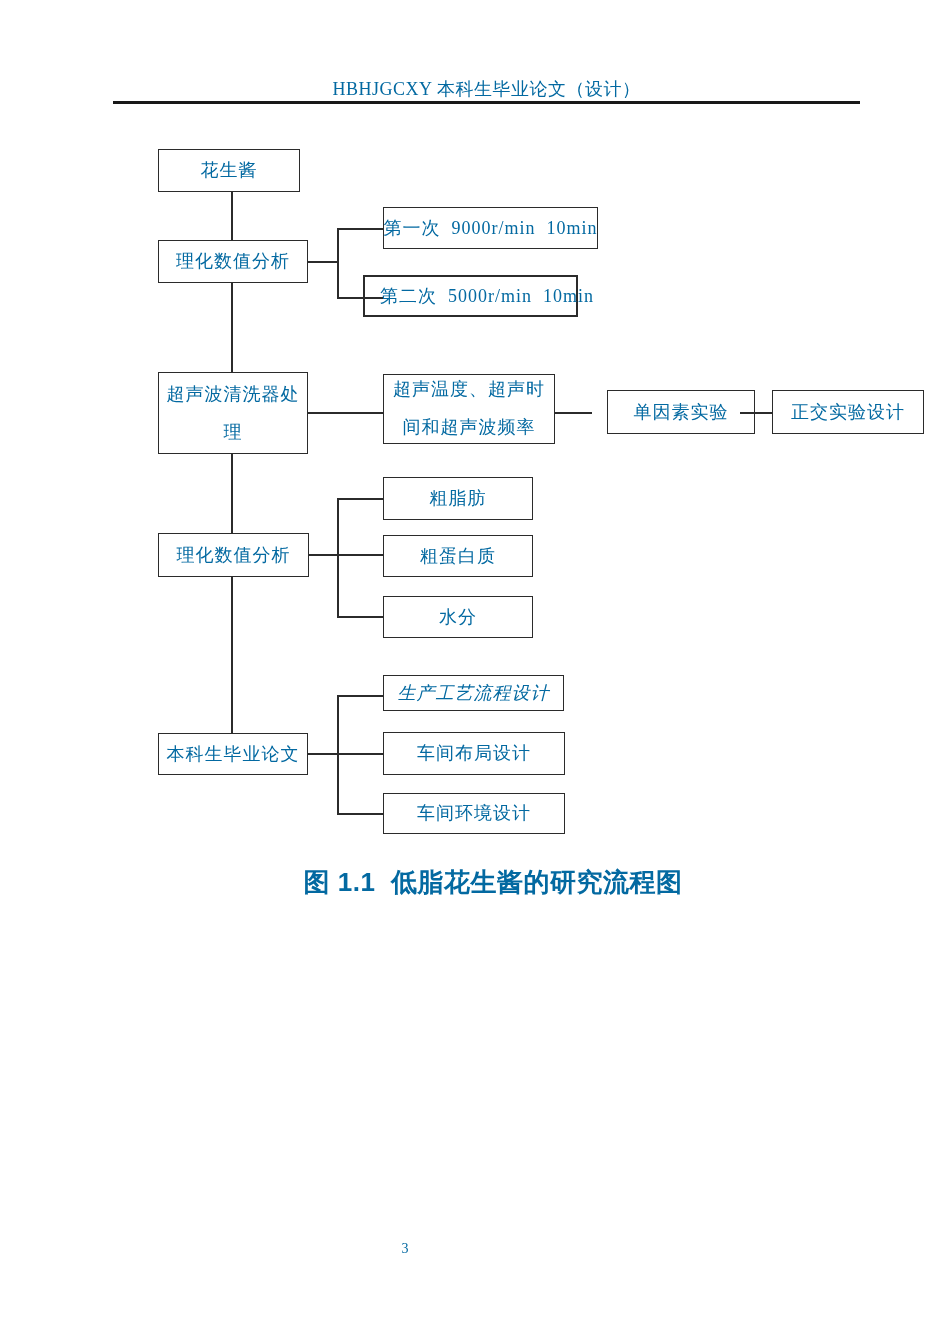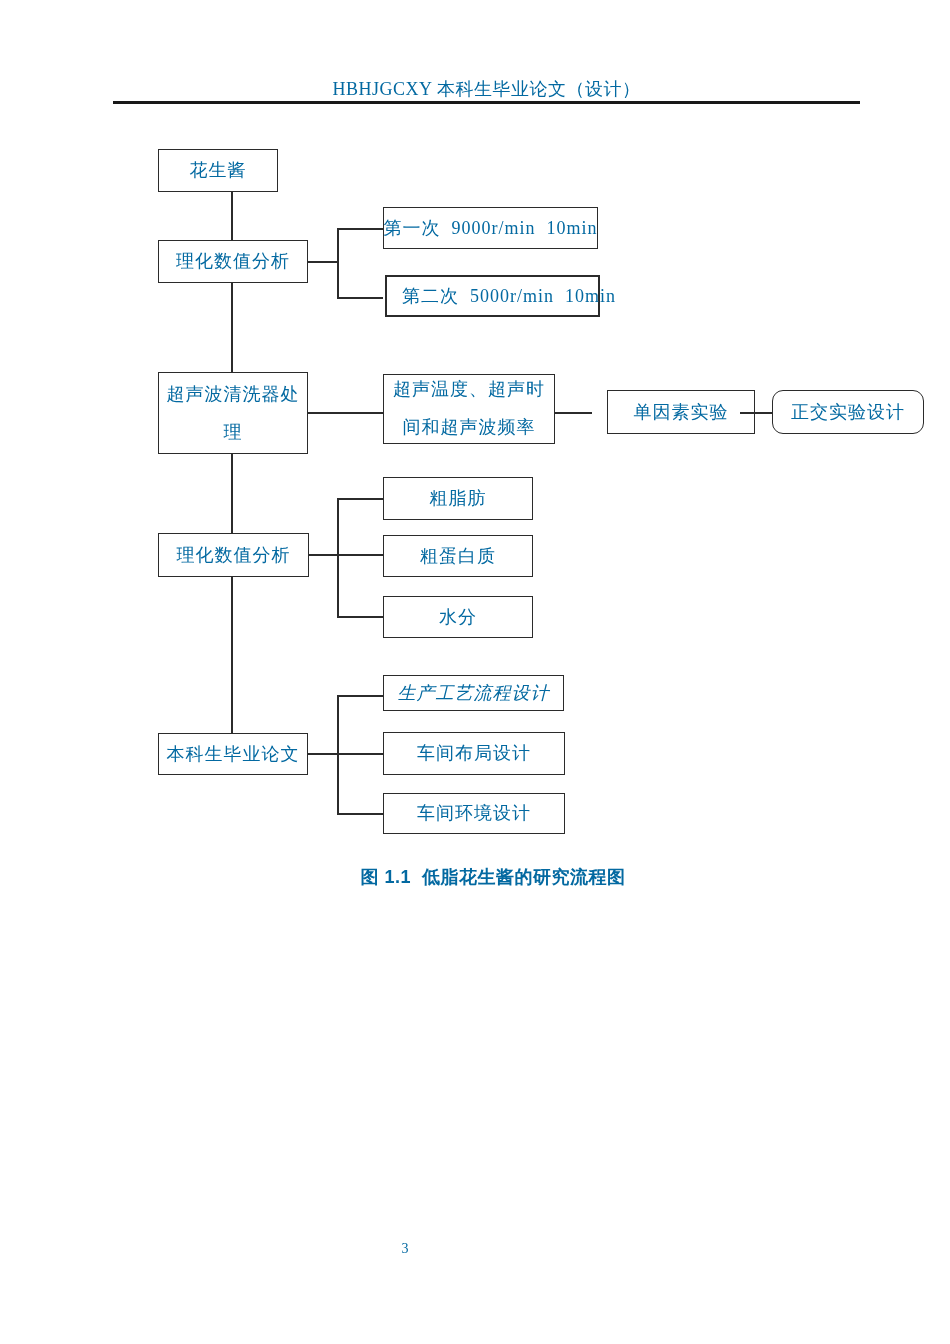--- a/index.html
+++ b/index.html
@@ -32,48 +32,48 @@
   .fbox.pre{white-space:pre;}
   .fbox.tall{line-height:38px;padding:0 1px;}
   .fbox.thick{border-width:2px;}
   .hline,.vline{position:absolute;background:#2b2b2b;}
   .hline{height:1.5px;}
   .vline{width:1.5px;}
   .caption{
     position:absolute;left:113px;top:865px;width:760px;
     text-align:center;
     font-family:"Liberation Sans","DejaVu Sans",sans-serif;
-    font-weight:bold;font-size:18px;letter-spacing:0.5px;
+    font-weight:bold;font-size:26px;letter-spacing:0.5px;
     white-space:pre;
   }
   .pagenum{
     position:absolute;left:385px;top:1241px;width:40px;
     text-align:center;font-size:14px;
   }
 </style>
 </head>
 <body>
 
 <div class="page">
 
   <div class="header-title">HBHJGCXY 本科生毕业论文（设计）</div>
   <div class="header-rule"></div>
 
-  <div class="fbox" style="left:158px;top:149px;width:120px;height:43px;">花生酱</div>
+  <div class="fbox" style="left:158px;top:149px;width:142px;height:43px;">花生酱</div>
   <div class="fbox" style="left:158px;top:240px;width:150px;height:43px;">理化数值分析</div>
   <div class="fbox tall" style="left:158px;top:372px;width:150px;height:82px;">超声波清洗器处理</div>
   <div class="fbox" style="left:158px;top:533px;width:151px;height:44px;">理化数值分析</div>
   <div class="fbox" style="left:158px;top:733px;width:150px;height:42px;">本科生毕业论文</div>
 
   <div class="fbox pre" style="left:383px;top:207px;width:215px;height:42px;">第一次  9000r/min  10min</div>
-  <div class="fbox pre thick" style="left:385px;top:275px;width:215px;height:42px;padding-left:33px;">第二次  5000r/min  10min</div>
+  <div class="fbox pre thick" style="left:363px;top:275px;width:215px;height:42px;padding-left:33px;">第二次  5000r/min  10min</div>
 
   <div class="fbox tall" style="left:383px;top:374px;width:172px;height:70px;font-family:Liberation Mono, monospace;">超声温度、超声时间和超声波频率</div>
   <div class="fbox" style="left:592px;top:390px;width:148px;height:44px;margin-left:15px;">单因素实验</div>
-  <div class="fbox" style="left:772px;top:390px;width:152px;height:44px;border-radius:11px;">正交实验设计</div>
+  <div class="fbox" style="left:772px;top:390px;width:152px;height:44px;">正交实验设计</div>
 
   <div class="fbox" style="left:383px;top:477px;width:150px;height:43px;">粗脂肪</div>
   <div class="fbox" style="left:383px;top:535px;width:150px;height:42px;">粗蛋白质</div>
   <div class="fbox" style="left:383px;top:596px;width:150px;height:42px;">水分</div>
 
   <div class="fbox" style="left:383px;top:675px;width:181px;height:36px;font-style:italic;">生产工艺流程设计</div>
   <div class="fbox" style="left:383px;top:732px;width:182px;height:43px;">车间布局设计</div>
   <div class="fbox" style="left:383px;top:793px;width:182px;height:41px;font-family:Liberation Serif, serif;">车间环境设计</div>
 
   <div class="vline" style="left:231px;top:192px;height:48px;"></div>

